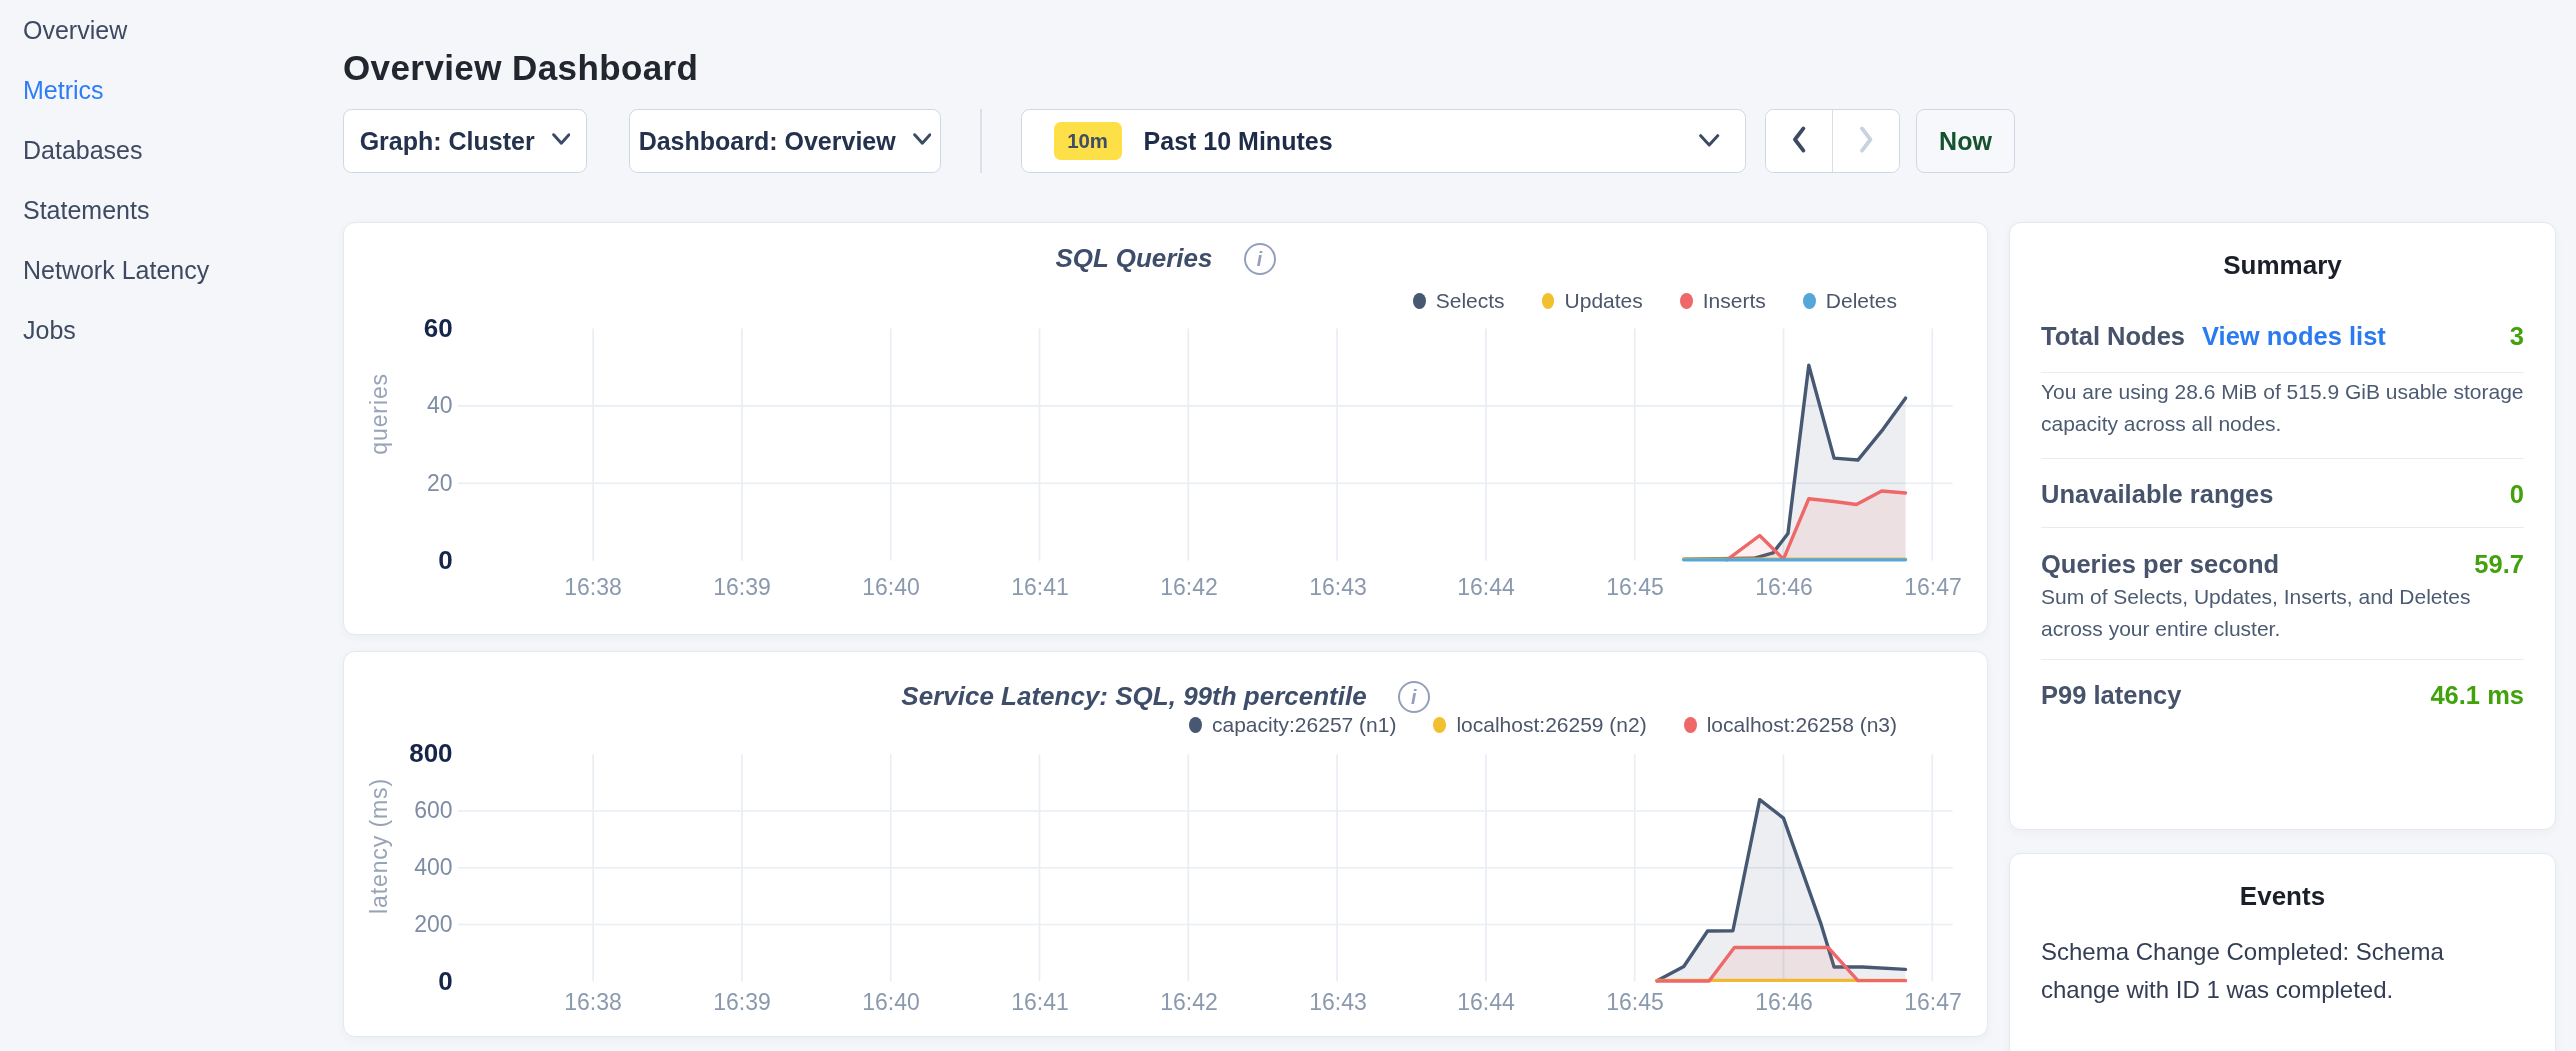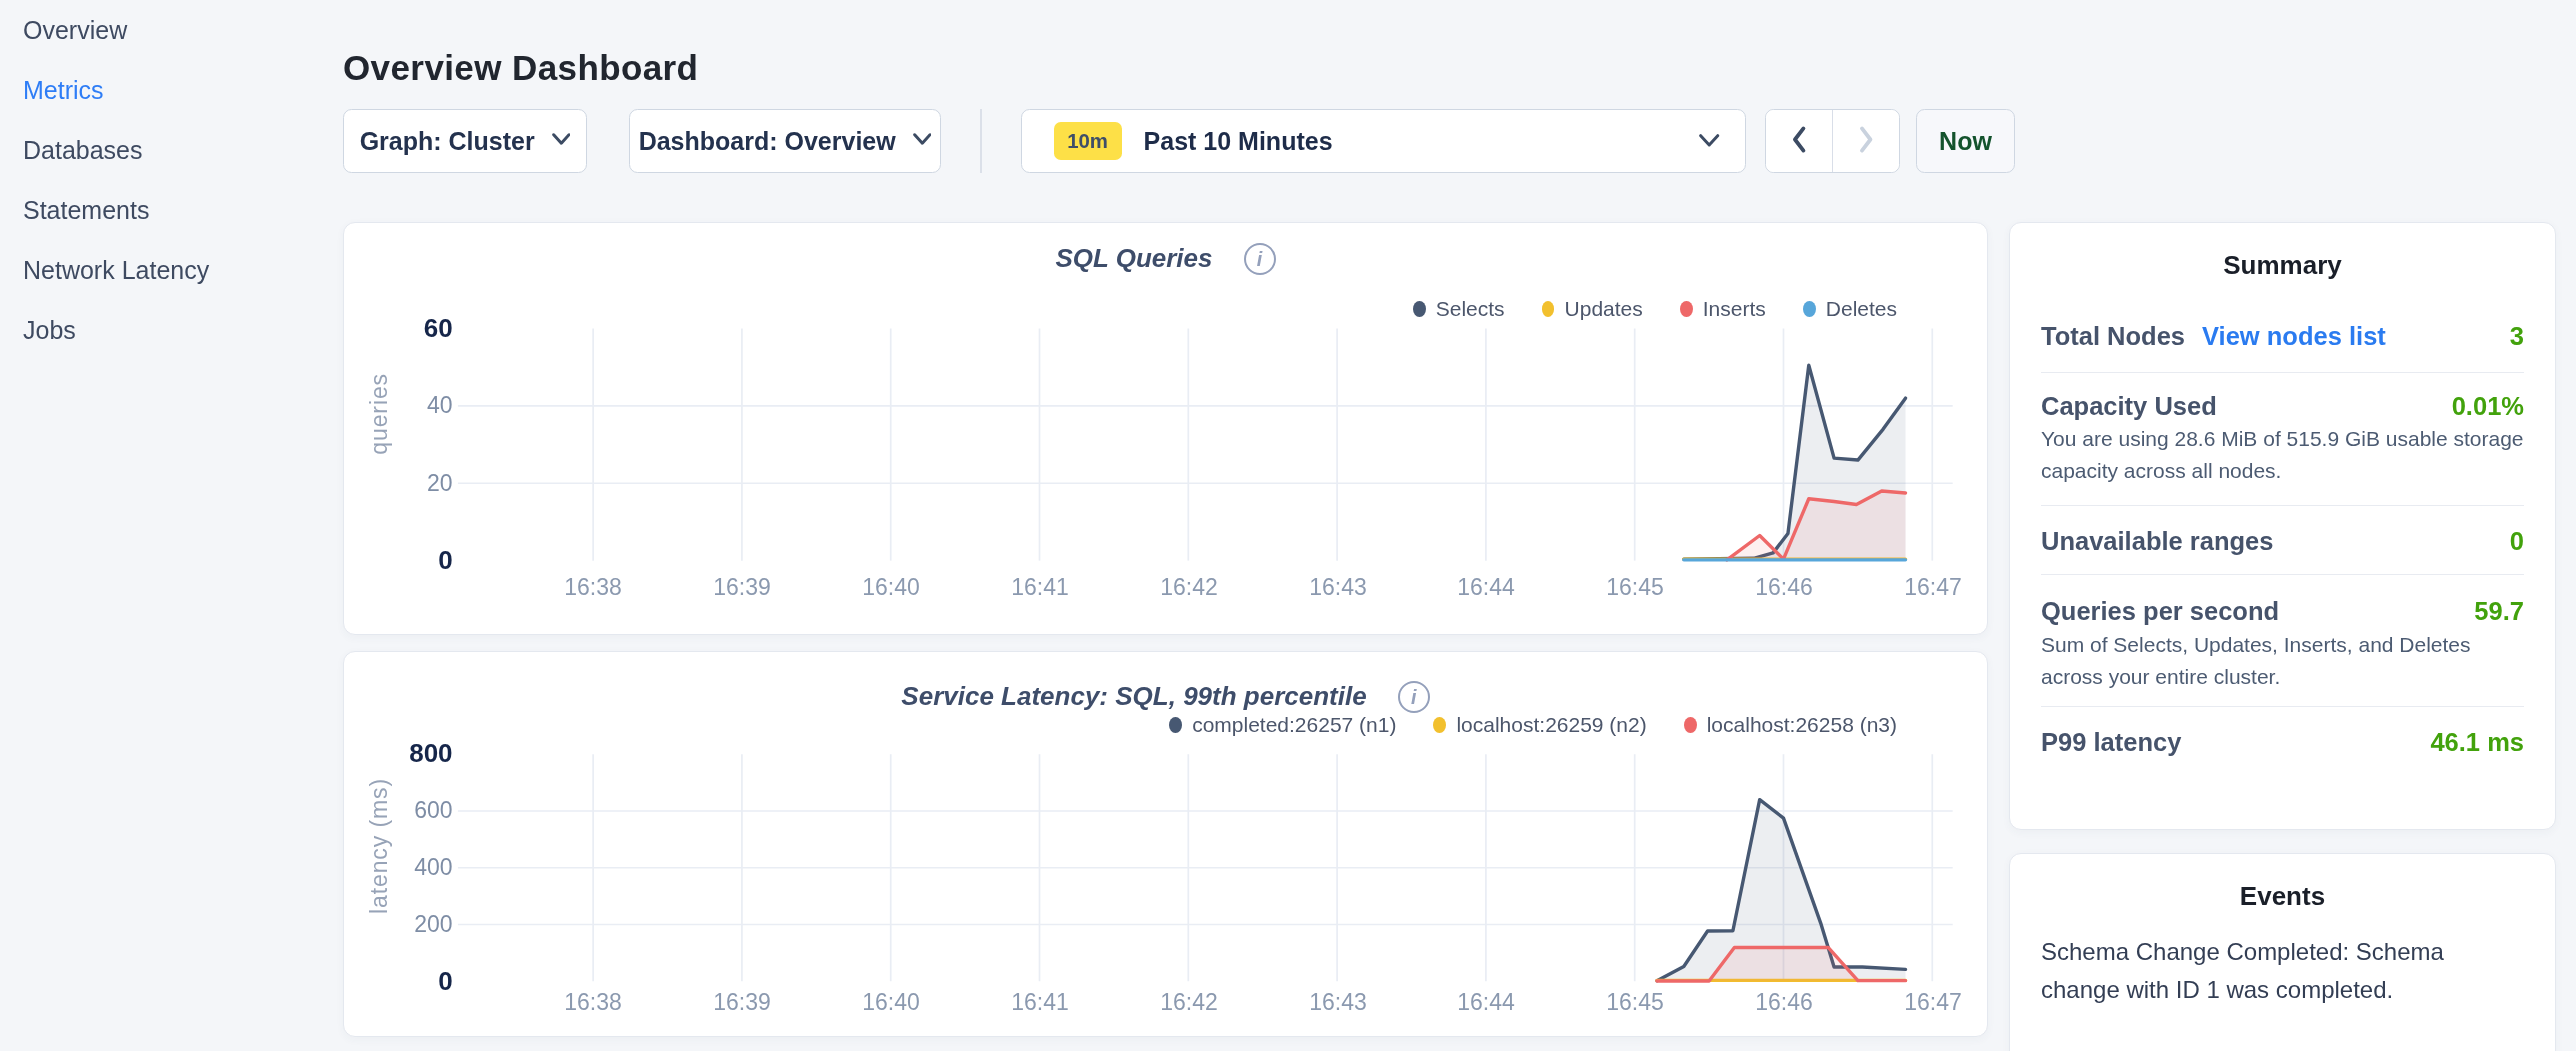--- a/index.html
+++ b/index.html
@@ -45,21 +45,21 @@
   
   .chart-title-row{position:absolute;left:0;right:0;display:flex;justify-content:center;
     align-items:flex-start;gap:31px;font-style:italic;}
   #chart1 .chart-title-row{top:20.4px;}
   #chart2 .chart-title-row{top:29px;}
   .chart-title{font-size:26px;font-weight:700;color:#3e4d6a;margin:0;}
   .info-icon{width:32px;height:32px;border:2.6px solid #94a0bb;border-radius:50%;
     color:#94a0bb;font-size:19.6px;font-weight:700;display:flex;align-items:center;
     justify-content:center;box-sizing:border-box;cursor:pointer;}
   .legend{position:absolute;right:90px;display:flex;gap:37px;align-items:center;}
-  #chart1 .legend{top:74px;align-items:center;}
+  #chart1 .legend{top:66px;align-items:center;}
   #chart2 .legend{top:61px;}
   .legend-item{display:flex;align-items:center;gap:10.2px;font-size:21px;color:#4c566b;cursor:pointer;}
   .legend-dot{width:12.8px;height:16px;border-radius:50%;}
   svg.plot{position:absolute;left:0;top:0;}
   .y-tick{position:absolute;left:13.6px;width:95px;text-align:right;font-size:23px;
     color:#7e8da5;line-height:27px;}
   .y-tick.bold{color:#16264a;font-weight:700;font-size:26px;}
   .x-tick{position:absolute;width:128px;text-align:center;font-size:23px;color:#8b99af;}
   .axis-title{position:absolute;writing-mode:vertical-rl;transform:rotate(180deg);
     font-size:23px;color:#97a3b7;letter-spacing:0.9px;}
@@ -217,21 +217,21 @@
   </section>
 
 <section class="panel" id="chart2">
   <div class="chart-title-row">
     <h3 class="chart-title">Service Latency: SQL, 99th percentile</h3>
     <span class="info-icon">i</span>
   </div>
   <div class="legend">
       <span class="legend-item">
         <span class="legend-dot" style="background: rgb(71, 88, 114);"></span>
-        <span>completed:26257 (n1)</span>
+        <span>capacity:26257 (n1)</span>
       </span>
       <span class="legend-item">
         <span class="legend-dot" style="background: rgb(242, 192, 46);"></span>
         <span>localhost:26259 (n2)</span>
       </span>
       <span class="legend-item">
         <span class="legend-dot" style="background: rgb(238, 104, 104);"></span>
         <span>localhost:26258 (n3)</span>
       </span>
     </div>
@@ -278,24 +278,20 @@
   <div class="side-inner">
     <h3 class="side-title">Summary</h3>
 
     <div class="sum-row r1">
       <span class="sum-label">Total Nodes</span>
       <a class="sum-link">View nodes list</a>
       <span class="sum-value">3</span>
     </div>
     <hr class="sum-div d1">
 
-    <div class="sum-row r2">
-      <span class="sum-label">Capacity Used</span>
-      <span class="sum-value">0.01%</span>
-    </div>
     <p class="sum-sub">You are using 28.6 MiB of 515.9 GiB usable storage capacity across all nodes.</p>
     <hr class="sum-div d2">
 
     <div class="sum-row r3">
       <span class="sum-label">Unavailable ranges</span>
       <span class="sum-value">0</span>
     </div>
     <hr class="sum-div d3">
 
     <div class="sum-row r4">

